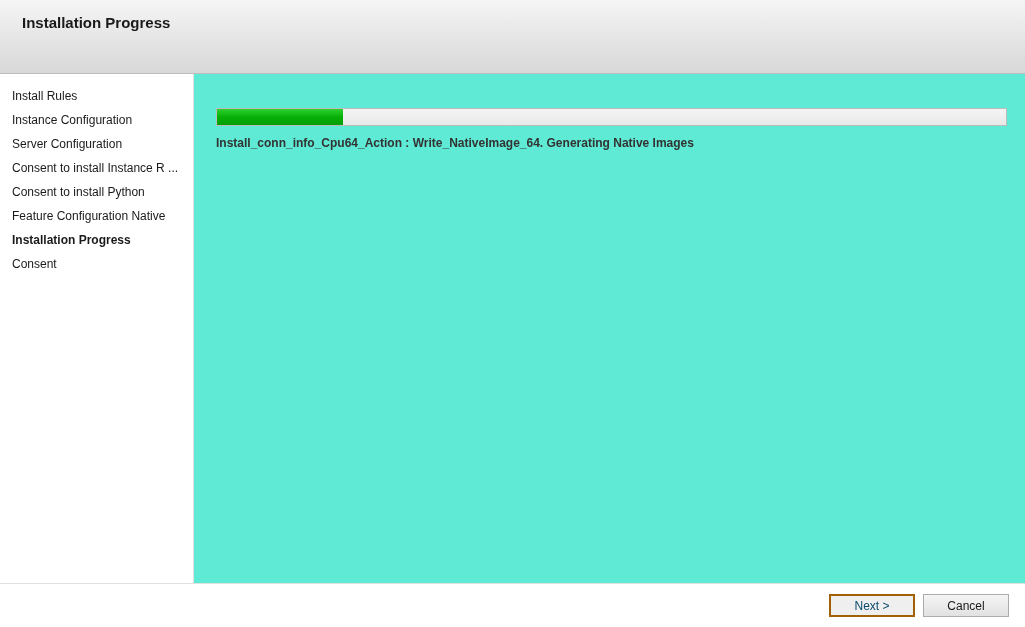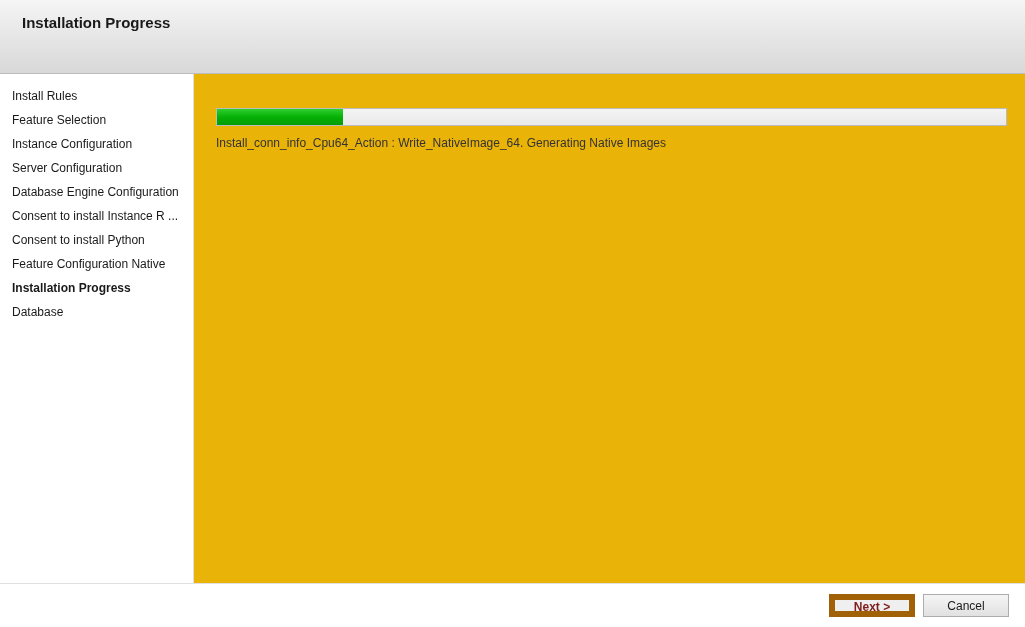--- a/index.html
+++ b/index.html
@@ -44,21 +44,22 @@
       overflow: hidden;
       text-overflow: ellipsis;
       cursor: default;
     }
     .sidebar-item.current {
       font-weight: 700;
     }
     .main {
       flex: 1;
       padding: 34px 18px 10px 22px;
-      background: #eab308;
+      background: #5eead4;
+      font-weight: bold;
     }
     .progress-outer {
       width: 100%;
       height: 18px;
       background: linear-gradient(to bottom, #f4f4f4, #e9e9e9);
       border: 1px solid #bcbcbc;
       border-radius: 0;
       overflow: hidden;
       position: relative;
     }
@@ -85,46 +86,43 @@
       height: 23px;
       font-family: inherit;
       font-size: 12px;
       background: linear-gradient(to bottom, #f5f5f5, #e1e1e1);
       border: 1px solid #acacac;
       color: #1a1a1a;
       cursor: pointer;
       padding: 0 12px;
     }
     .btn[disabled] {
-      color: #7f1d1d;
+      color: #0c4a6e;
       background: #efefef;
-      border: 6px solid #a16207;
+      border: 2px solid #a16207;
       cursor: default;
-      font-weight: bold;
     }
   </style>
 </head>
 <body>
 
 <div class="header">
   <h1>Installation Progress</h1>
 </div>
 
 <div class="body">
   <nav class="sidebar">
     <div class="sidebar-item">Install Rules</div>
-    <div class="sidebar-item">Feature Selection</div>
     <div class="sidebar-item">Instance Configuration</div>
     <div class="sidebar-item">Server Configuration</div>
-    <div class="sidebar-item">Database Engine Configuration</div>
     <div class="sidebar-item">Consent to install Instance R ...</div>
     <div class="sidebar-item">Consent to install Python</div>
     <div class="sidebar-item">Feature Configuration Native</div>
     <div class="sidebar-item current">Installation Progress</div>
-    <div class="sidebar-item">Database</div>
+    <div class="sidebar-item">Consent</div>
   </nav>
 
   <section class="main">
     <div class="progress-outer">
       <div class="progress-inner" style="width: 16%;"></div>
     </div>
     <div class="status-text">Install_conn_info_Cpu64_Action : Write_NativeImage_64. Generating Native Images</div>
   </section>
 </div>
 

